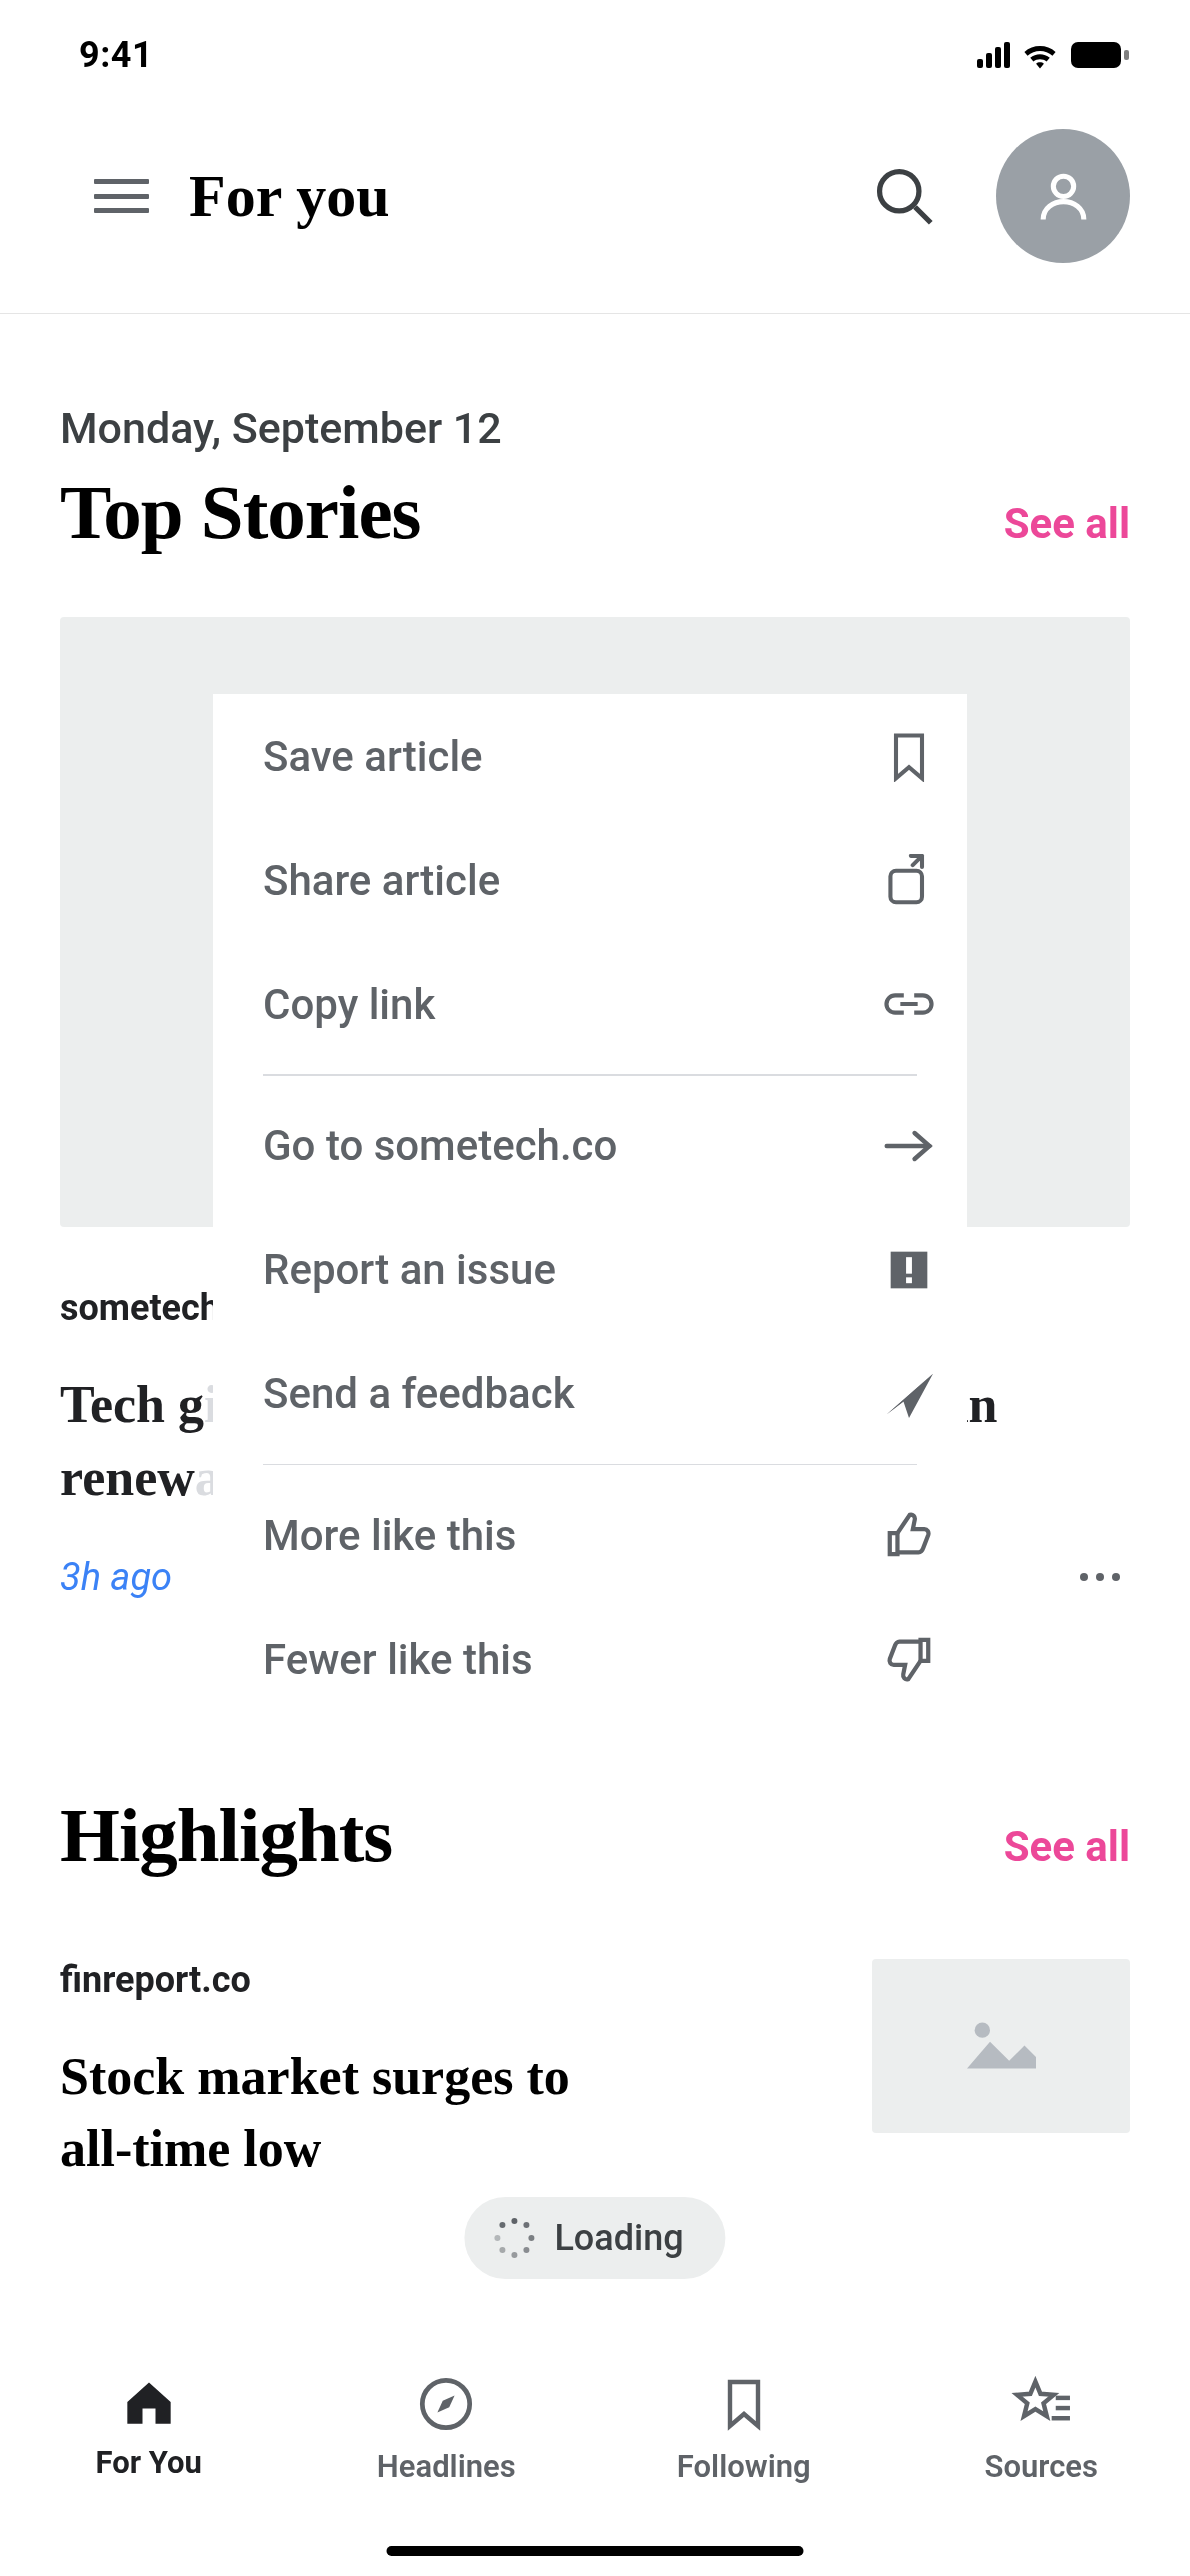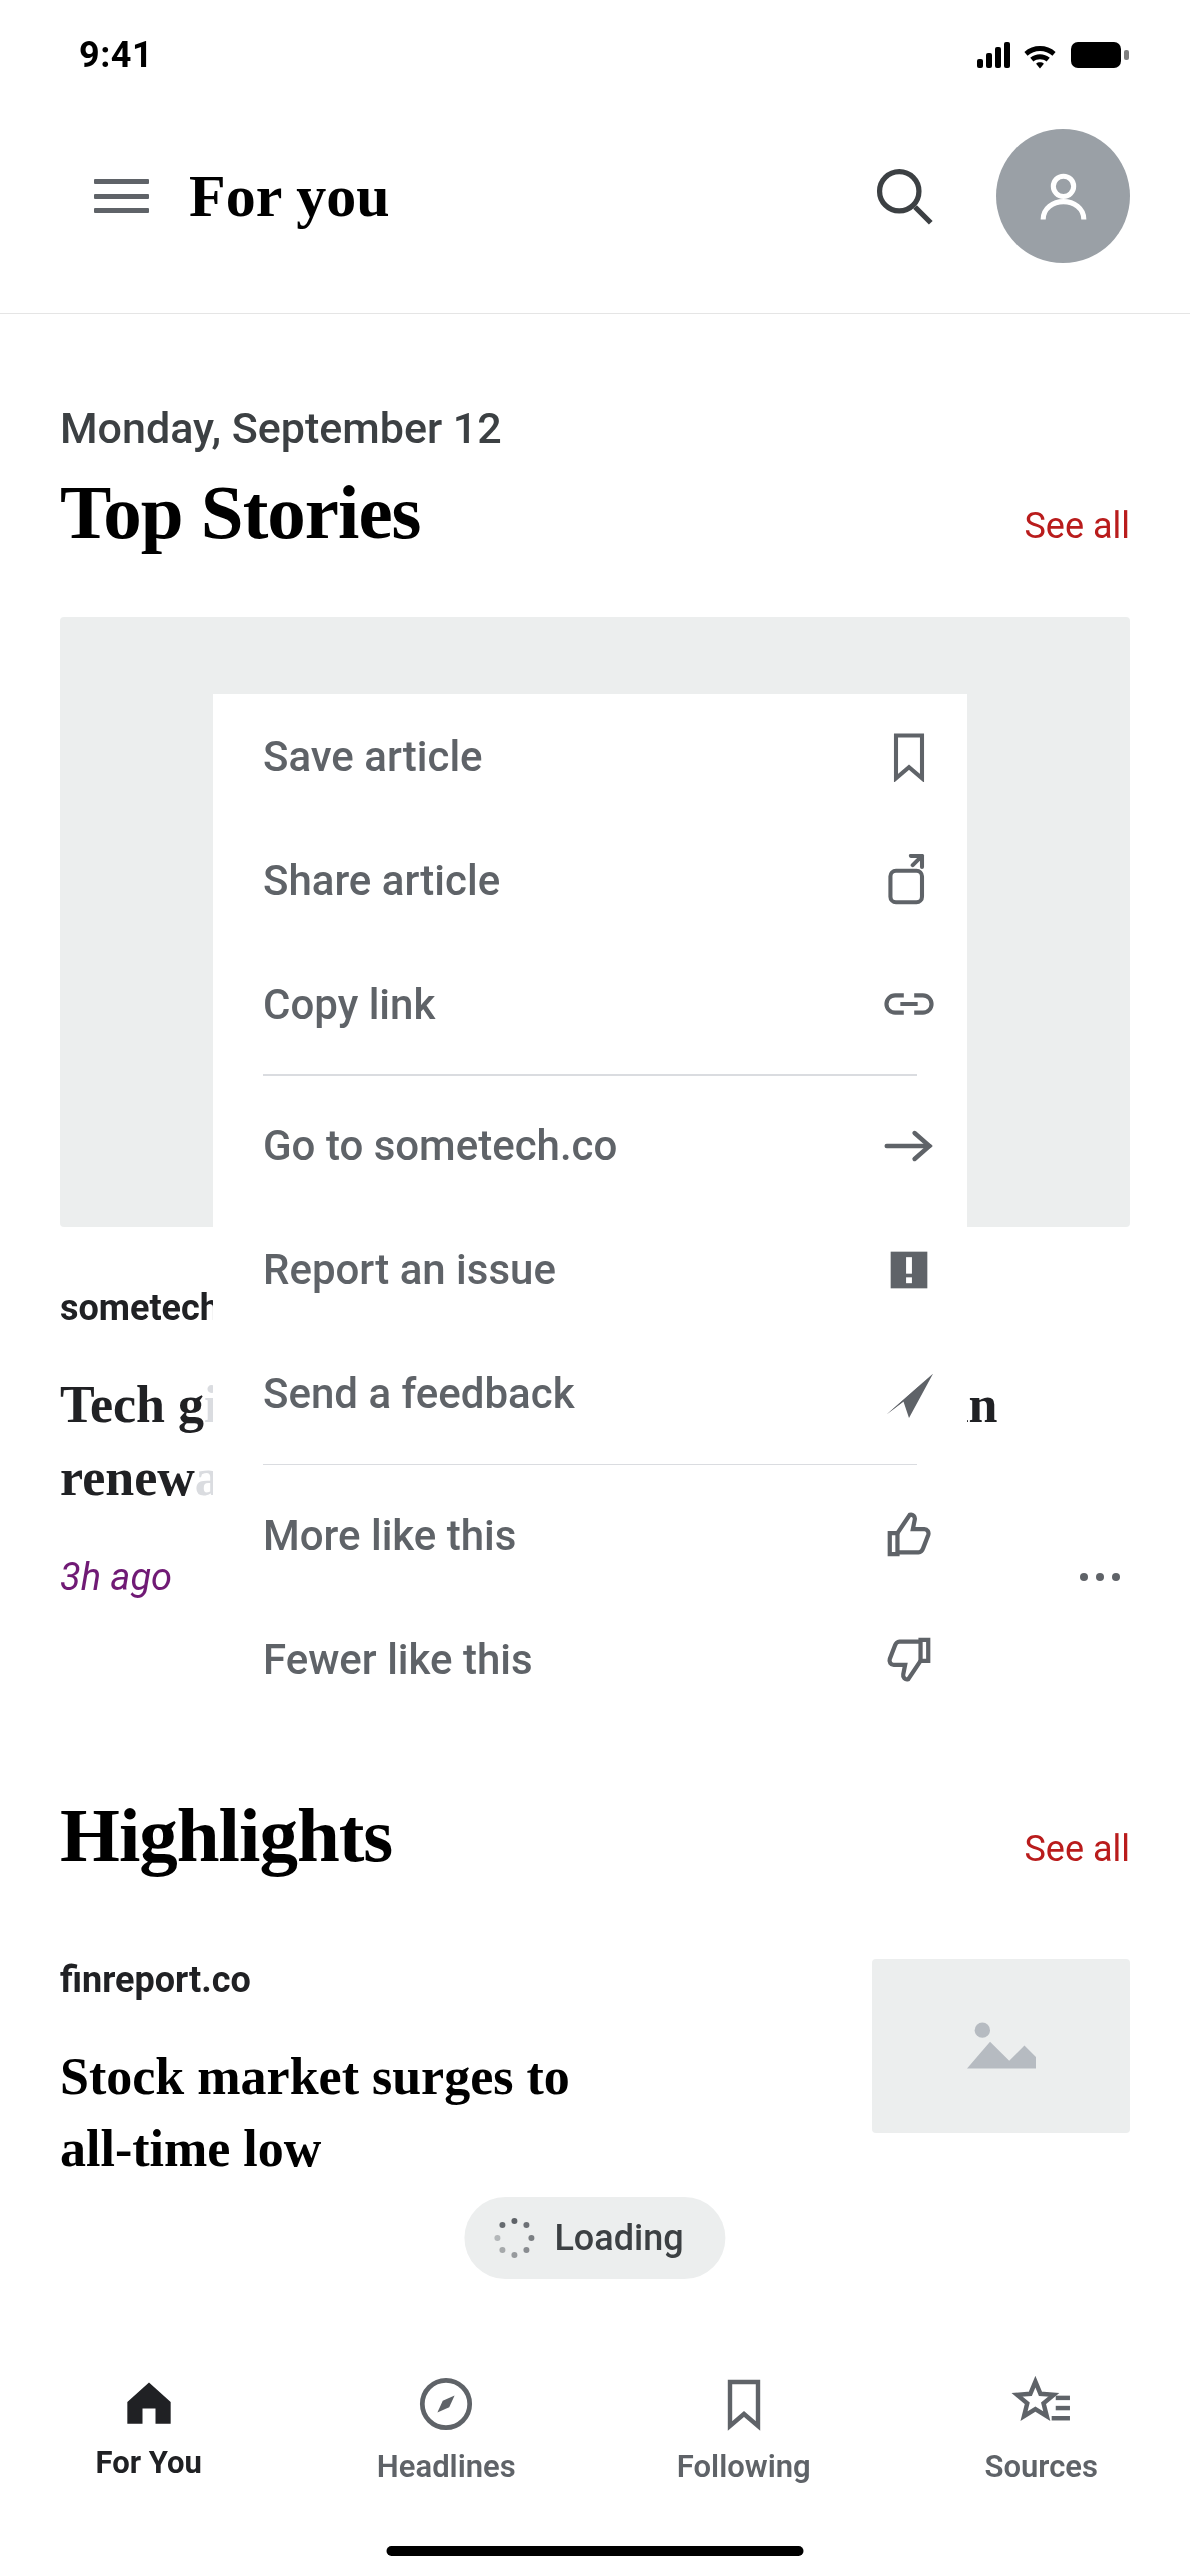--- a/index.html
+++ b/index.html
@@ -106,23 +106,23 @@
     justify-content: space-between;
     margin-bottom: 60px;
   }
   .section-title {
     font-family: Liberation Serif, serif;
     font-weight: 800;
     font-size: 77px;
     letter-spacing: -1px;
   }
   .see-all {
-    font-size: 36px;
-    color: #b91c1c;
-    font-weight: 400;
+    font-size: 42px;
+    color: #ec4899;
+    font-weight: 700;
     cursor: pointer;
   }
 
   
   .story-image {
     width: 100%;
     height: 610px;
     background: #eceeee;
     border-radius: 4px;
     display: flex;
@@ -149,21 +149,21 @@
   }
   .story-meta {
     display: flex;
     justify-content: space-between;
     align-items: center;
     margin-top: 40px;
   }
   .story-time {
     font-style: italic;
     font-size: 38px;
-    color: #701a75;
+    color: #3b82f6;
   }
   .dots-btn {
     display: flex;
     gap: 8px;
     cursor: pointer;
     padding: 10px;
   }
   .dots-btn span {
     width: 8px;
     height: 8px;

